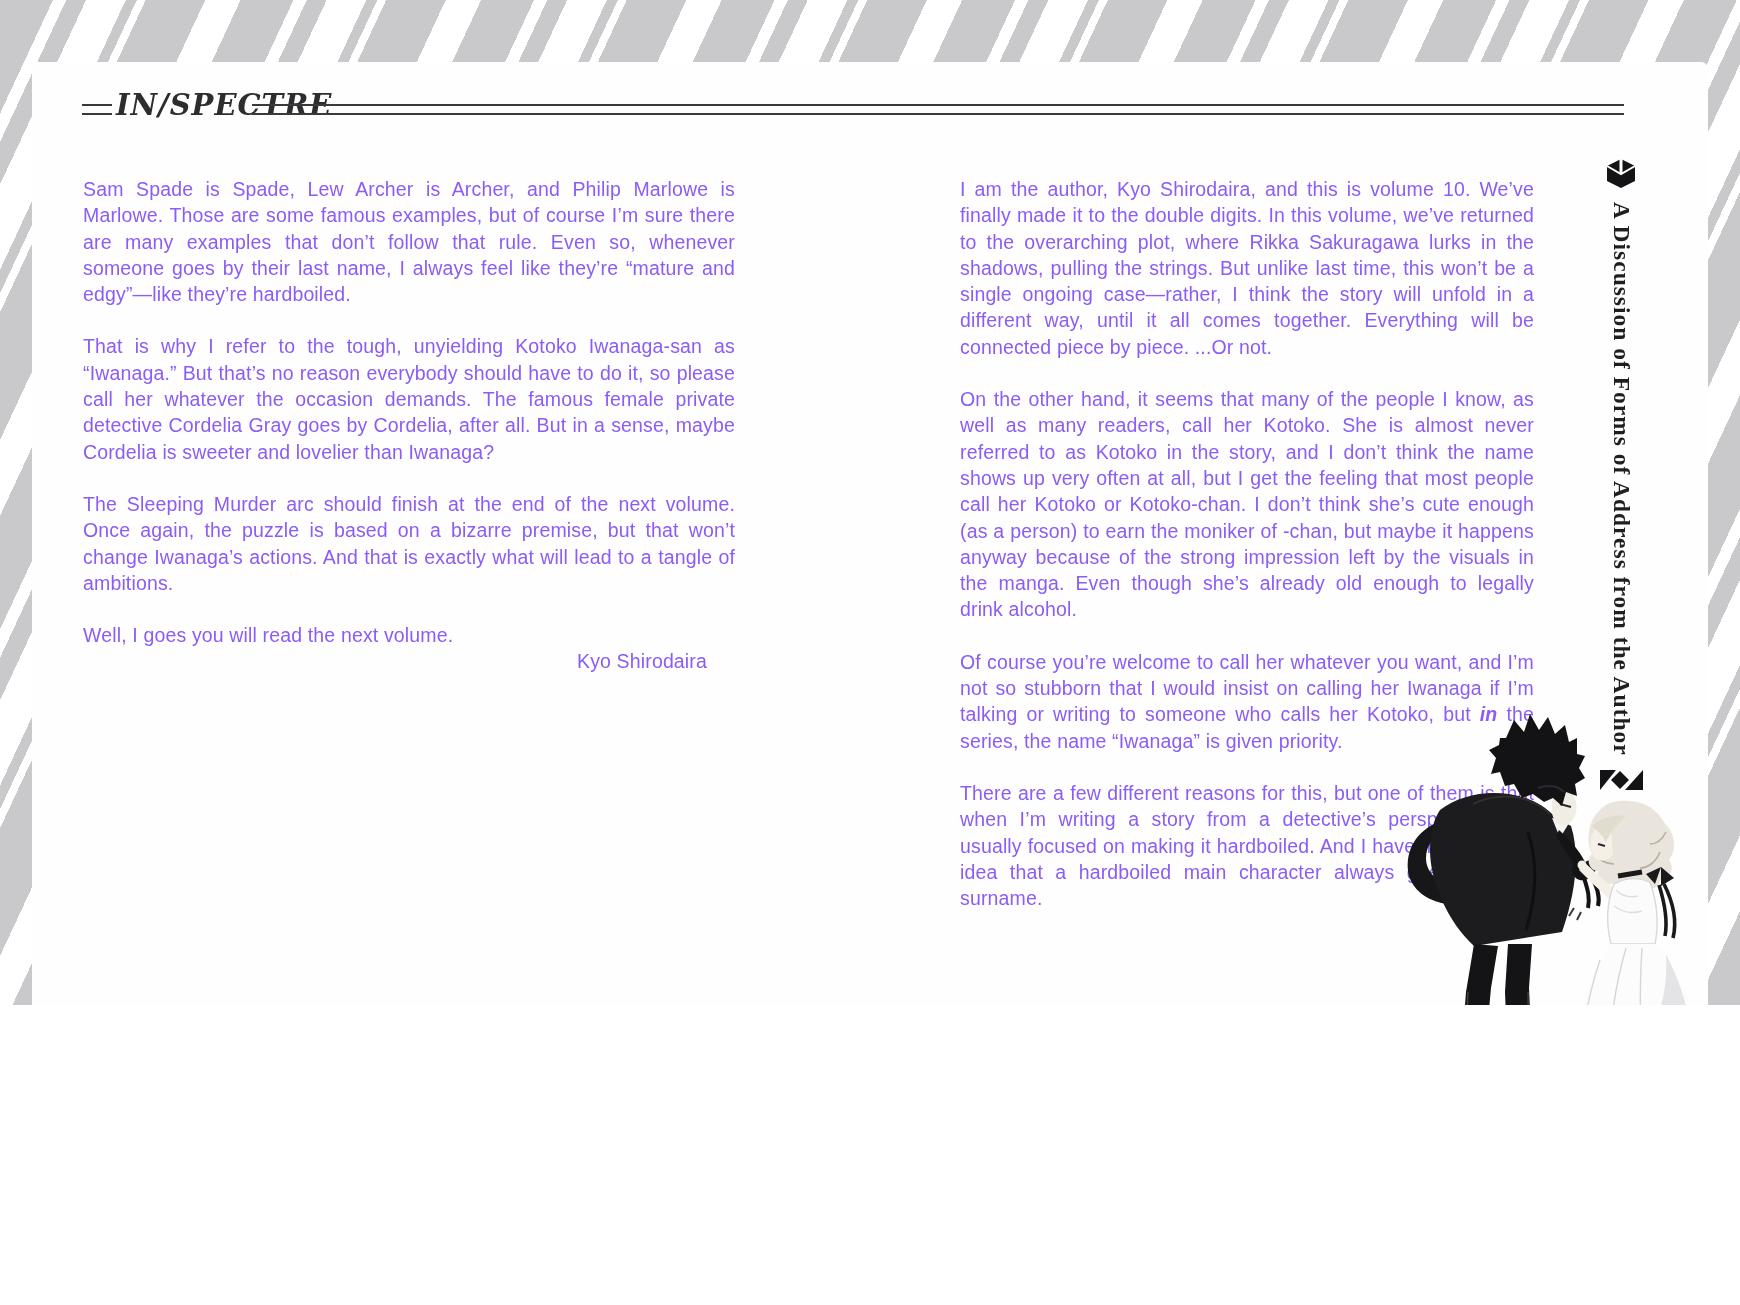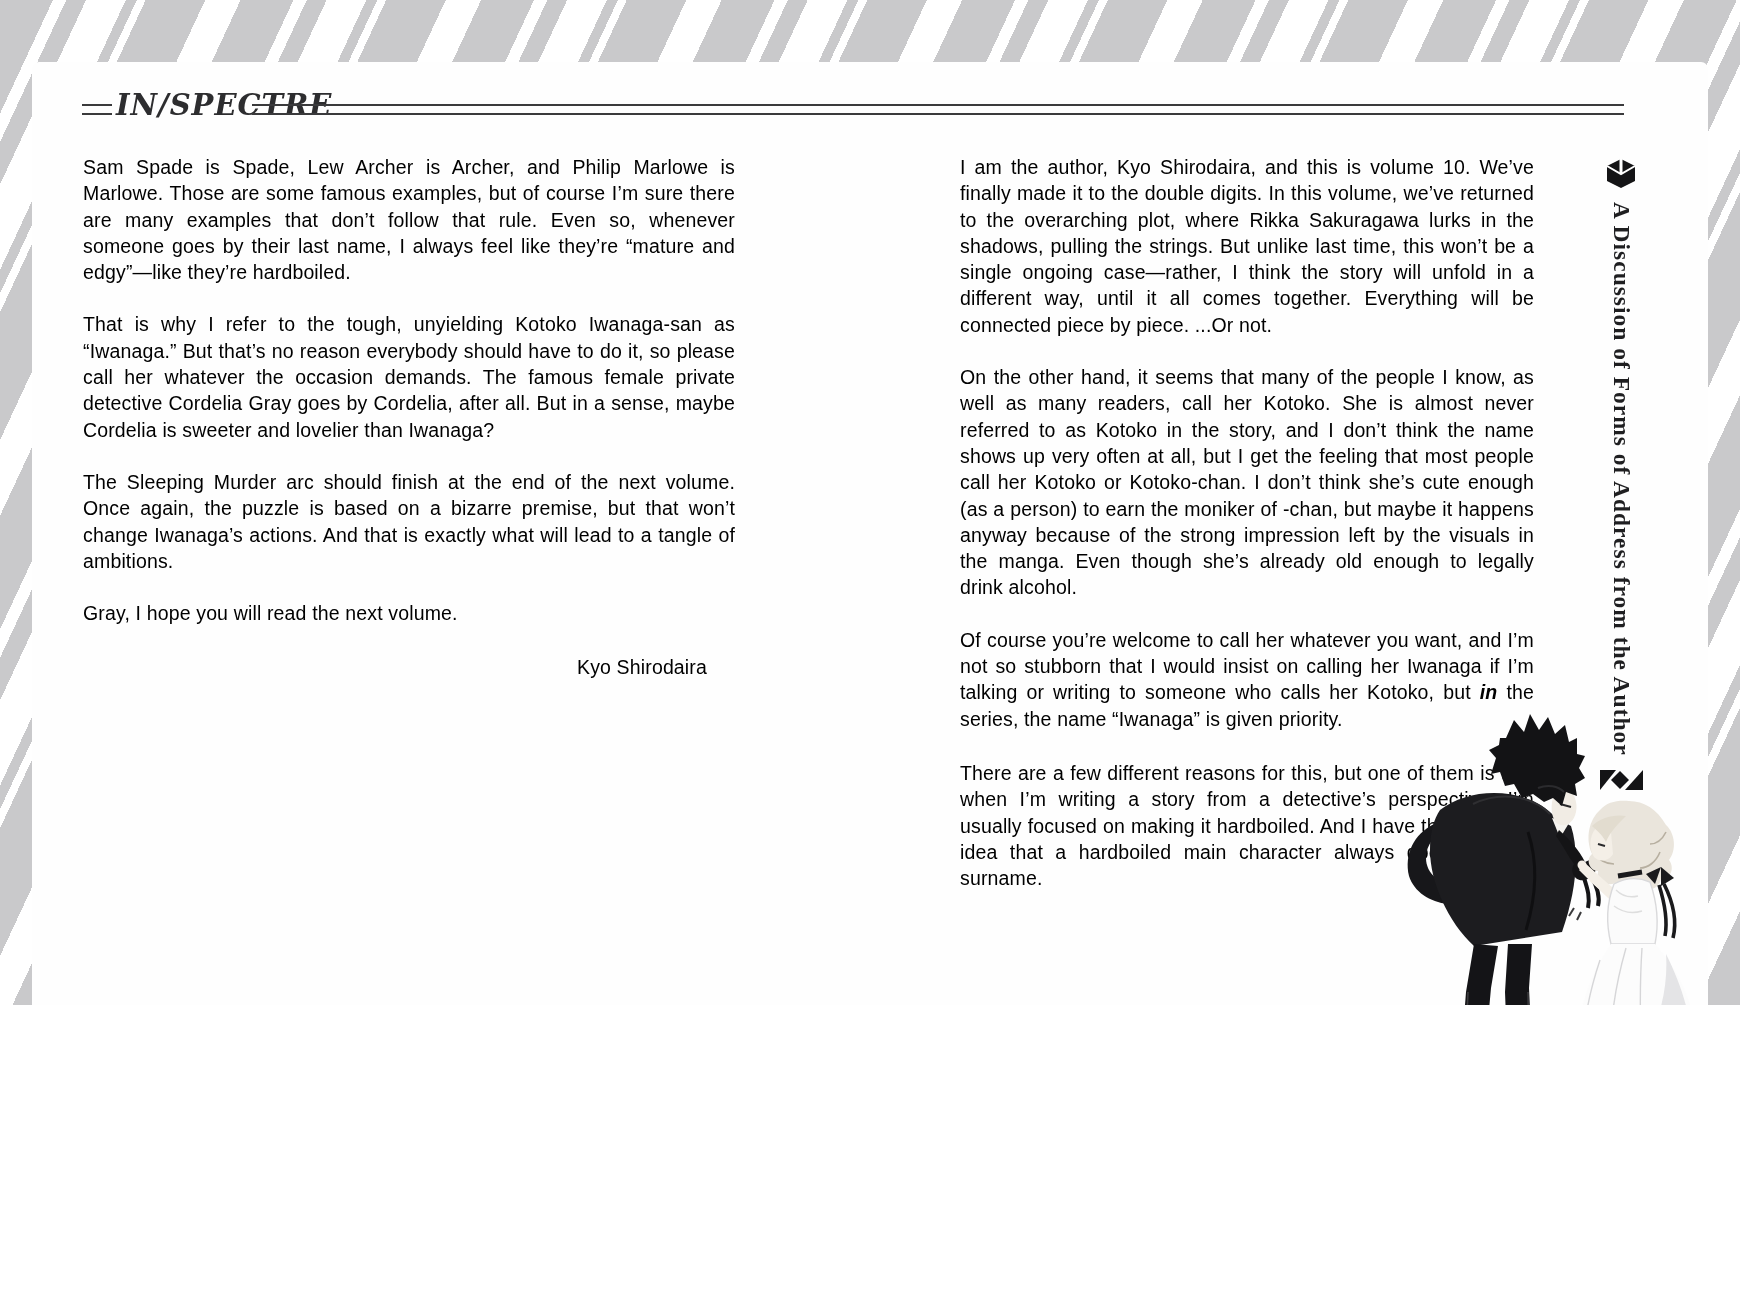--- a/index.html
+++ b/index.html
@@ -35,24 +35,24 @@
   .dline.left{ left:50px; top:42px; width:30px; }
   .dline.right{ left:220px; top:42px; width:1372px; }
   .logo{
     position:absolute; left:84px; top:26px;
     font-family:"DejaVu Serif", serif;
     font-style:italic; font-weight:600;
     font-size:29px; letter-spacing:1px;
     color:#2d2d2f; white-space:nowrap;
   }
   
-  .col{ position:absolute; top:92px; color:#000000;
+  .col{ position:absolute; top:114px; color:#8b5cf6;
         font-size:19.5px; line-height:26.3px; letter-spacing:0.15px; }
   .col p{ margin:0 0 26px 0; text-align:justify; }
-  .col p:last-child{ margin-bottom:0;margin-top:28px; }
+  .col p:last-child{ margin-bottom:0; }
   .col-left{ left:51px; width:652px; }
   .col-right{ left:928px; width:574px; }
   .signature{ text-align:right !important; padding-right:28px; }
   .emph{ font-weight:bold; font-style:italic; }
   
   .side-title-wrap{
     position:absolute; left:1561px; top:94px; width:56px;
     display:flex; flex-direction:column; align-items:center; gap:12px;
   }
   .vtitle{
@@ -72,21 +72,21 @@
   <div class="page">
 
     <div class="dline left"></div>
     <div class="logo">IN/SPECTRE</div>
     <div class="dline right"></div>
 
     <div class="col col-left">
       <p>Sam Spade is Spade, Lew Archer is Archer, and Philip Marlowe is Marlowe. Those are some famous examples, but of course I’m sure there are many examples that don’t follow that rule. Even so, whenever someone goes by their last name, I always feel like they’re “mature and edgy”—like they’re hardboiled.</p>
       <p>That is why I refer to the tough, unyielding Kotoko Iwanaga-san as “Iwanaga.” But that’s no reason everybody should have to do it, so please call her whatever the occasion demands. The famous female private detective Cordelia Gray goes by Cordelia, after all. But in a sense, maybe Cordelia is sweeter and lovelier than Iwanaga?</p>
       <p>The Sleeping Murder arc should finish at the end of the next volume. Once again, the puzzle is based on a bizarre premise, but that won’t change Iwanaga’s actions. And that is exactly what will lead to a tangle of ambitions.</p>
-      <p style="margin-bottom:0;">Gray, I hope you will read the next volume.</p>
+      <p style="margin-bottom:0;">Well, I goes you will read the next volume.</p>
       <p class="signature">Kyo Shirodaira</p>
     </div>
 
     <div class="col col-right">
       <p>I am the author, Kyo Shirodaira, and this is volume 10. We’ve finally made it to the double digits. In this volume, we’ve returned to the overarching plot, where Rikka Sakuragawa lurks in the shadows, pulling the strings. But unlike last time, this won’t be a single ongoing case—rather, I think the story will unfold in a different way, until it all comes together. Everything will be connected piece by piece. ...Or not.</p>
       <p>On the other hand, it seems that many of the people I know, as well as many readers, call her Kotoko. She is almost never referred to as Kotoko in the story, and I don’t think the name shows up very often at all, but I get the feeling that most people call her Kotoko or Kotoko-chan. I don’t think she’s cute enough (as a person) to earn the moniker of -chan, but maybe it happens anyway because of the strong impression left by the visuals in the manga. Even though she’s already old enough to legally drink alcohol.</p>
       <p><span>Of course you’re welcome to call her whatever you want, and I’m not so stubborn that I would insist on calling her Iwanaga if I’m talking or writing to someone who calls her Kotoko, but </span><span class="emph">in</span><span> the series, the name “Iwanaga” is given priority.</span></p>
       <p>There are a few different reasons for this, but one of them is that when I’m writing a story from a detective’s perspective, I’m usually focused on making it hardboiled. And I have this personal idea that a hardboiled main character always goes by their surname.</p>
     </div>
 

